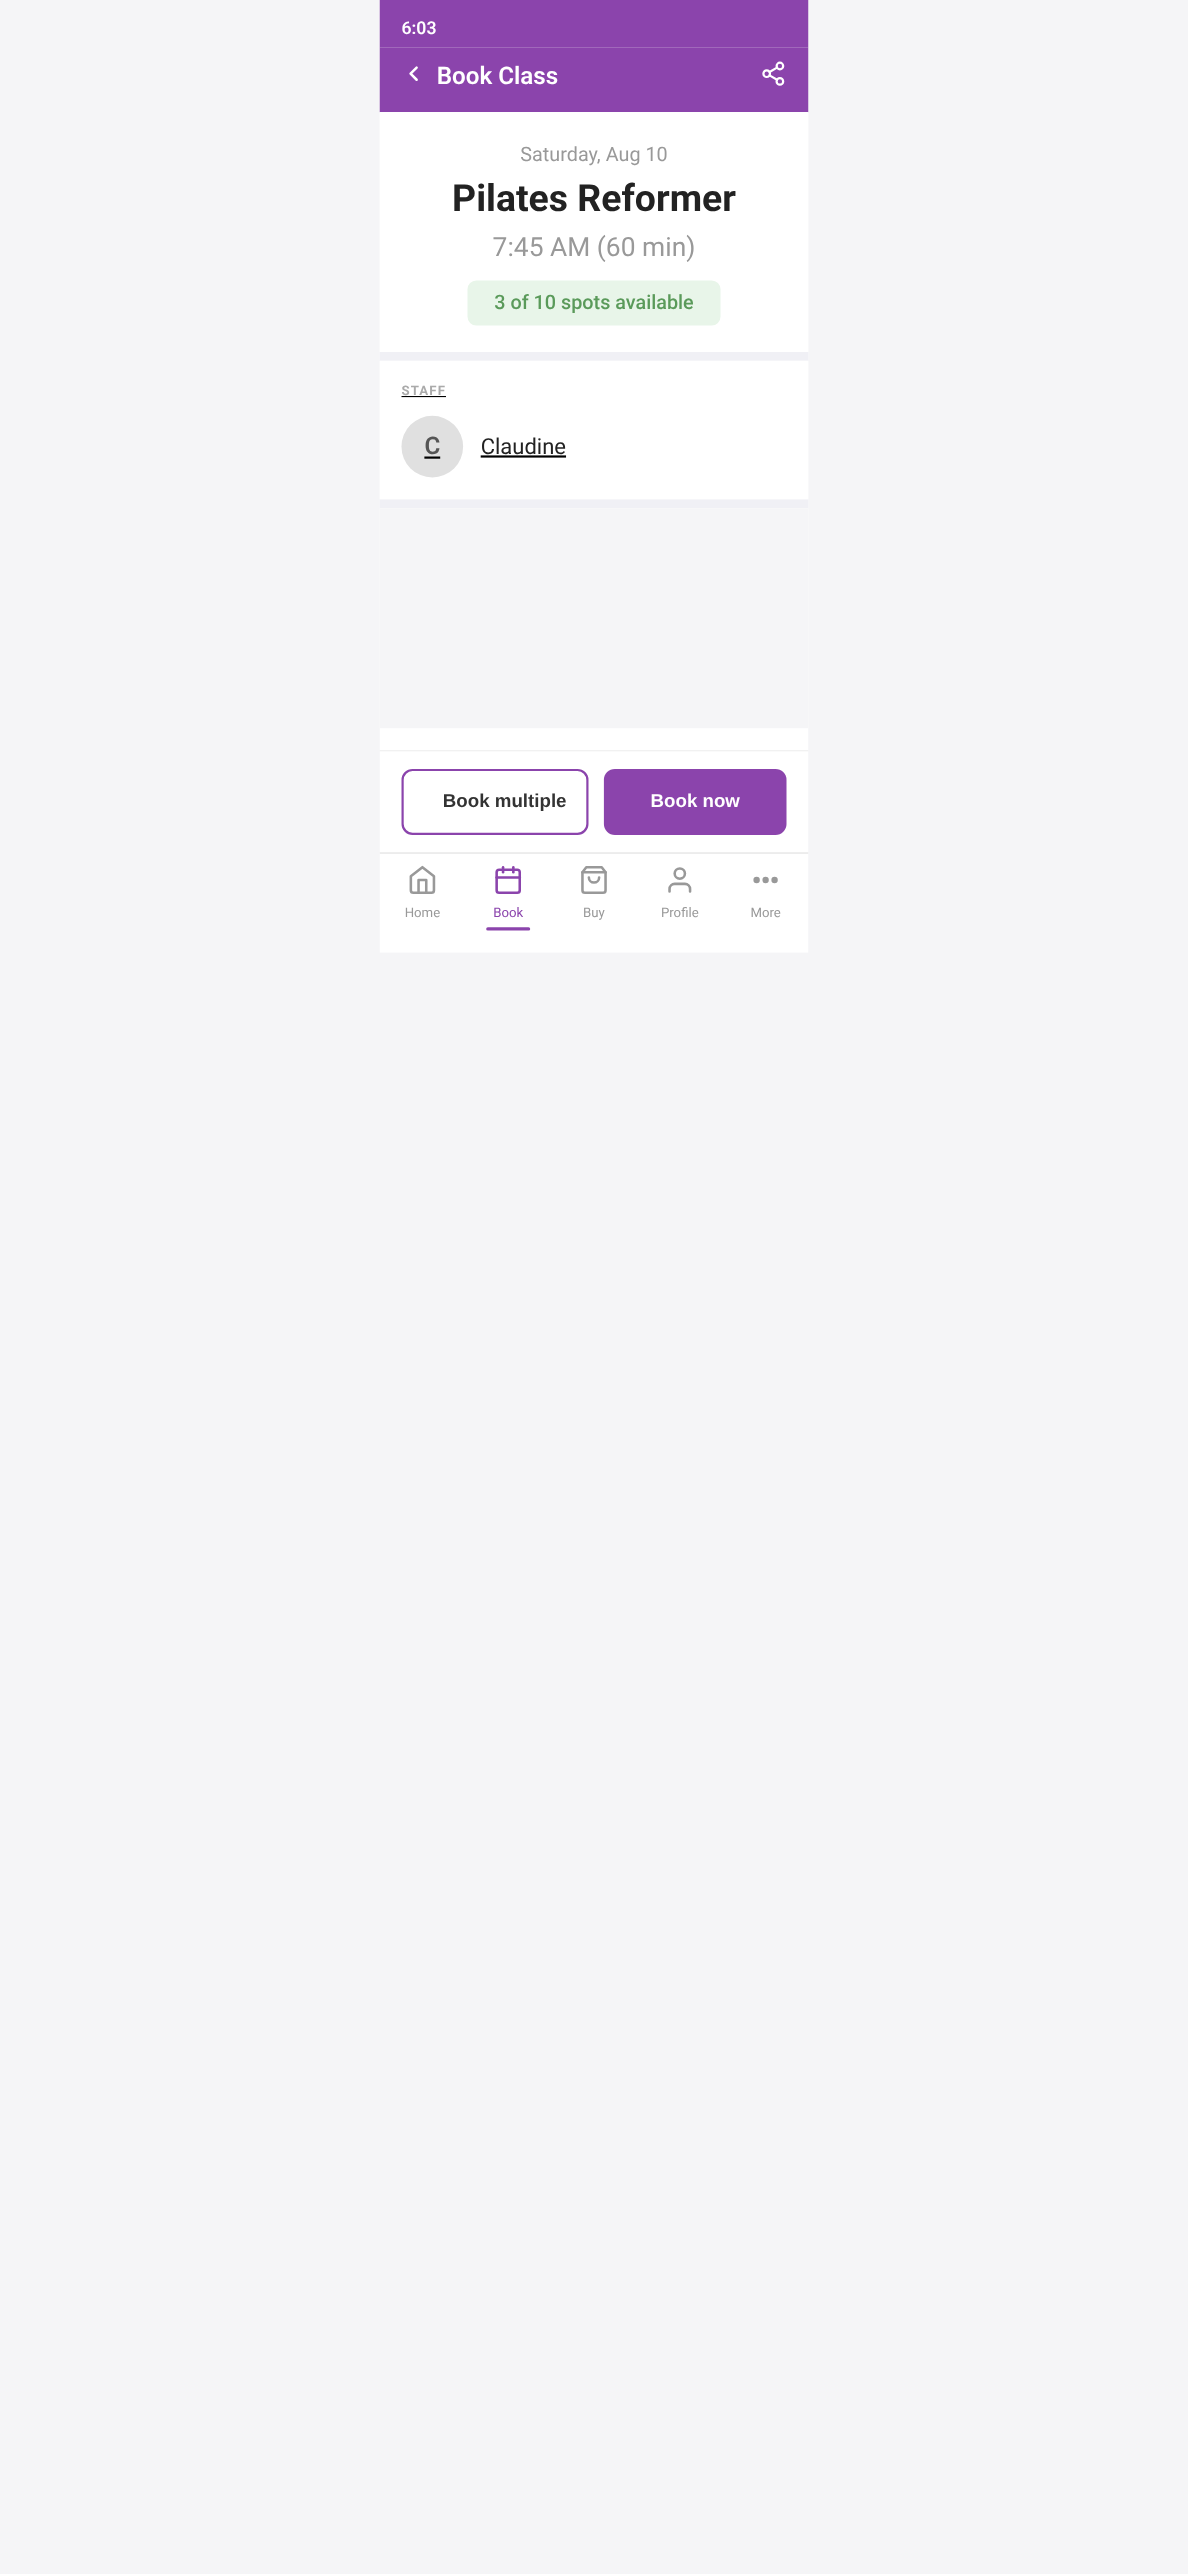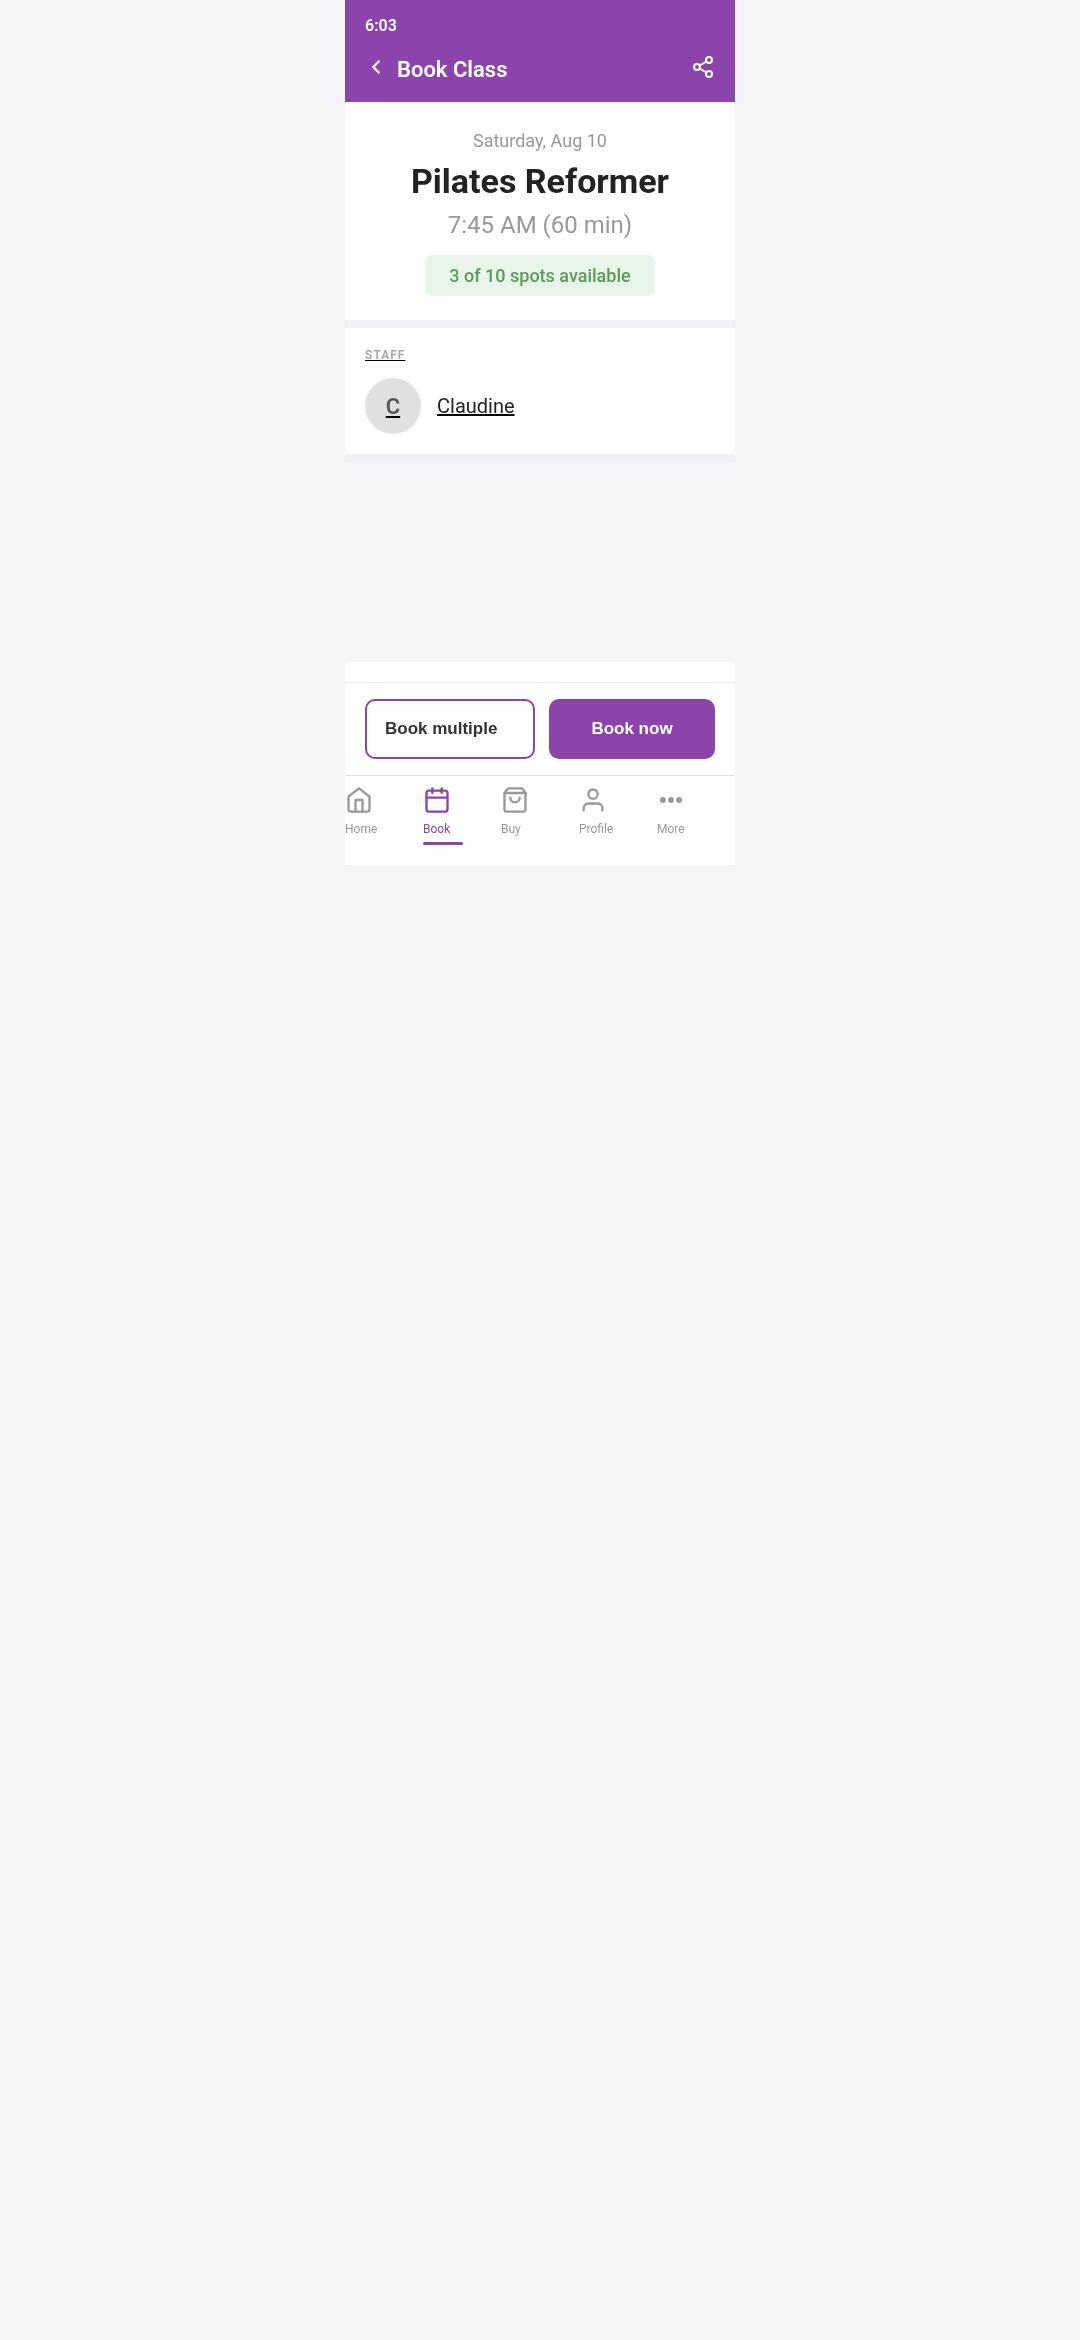--- a/index.html
+++ b/index.html
@@ -181,21 +181,21 @@
     .btn-book-multiple {
       flex: 1;
       padding: 18px;
       border: 2px solid #8b44ac;
       border-radius: 10px;
       background: white;
       color: #333;
       font-size: 17px;
       font-weight: 600;
       cursor: pointer;
-      text-align: left;
+      text-align: right;
     }
 
     .btn-book-now {
       flex: 1;
       padding: 18px;
       border: none;
       border-radius: 10px;
       background: #8b44ac;
       color: white;
       font-size: 17px;
@@ -212,20 +212,21 @@
       display: flex;
       align-items: flex-start;
       justify-content: space-around;
       position: sticky;
       bottom: 0;
     }
 
     .nav-item {
       display: flex;
       flex-direction: column;
+      align-items: center;
       gap: 4px;
       cursor: pointer;
       flex: 1;
     }
 
     .nav-icon {
       font-size: 26px;
       color: #999;
       line-height: 1;
     }

